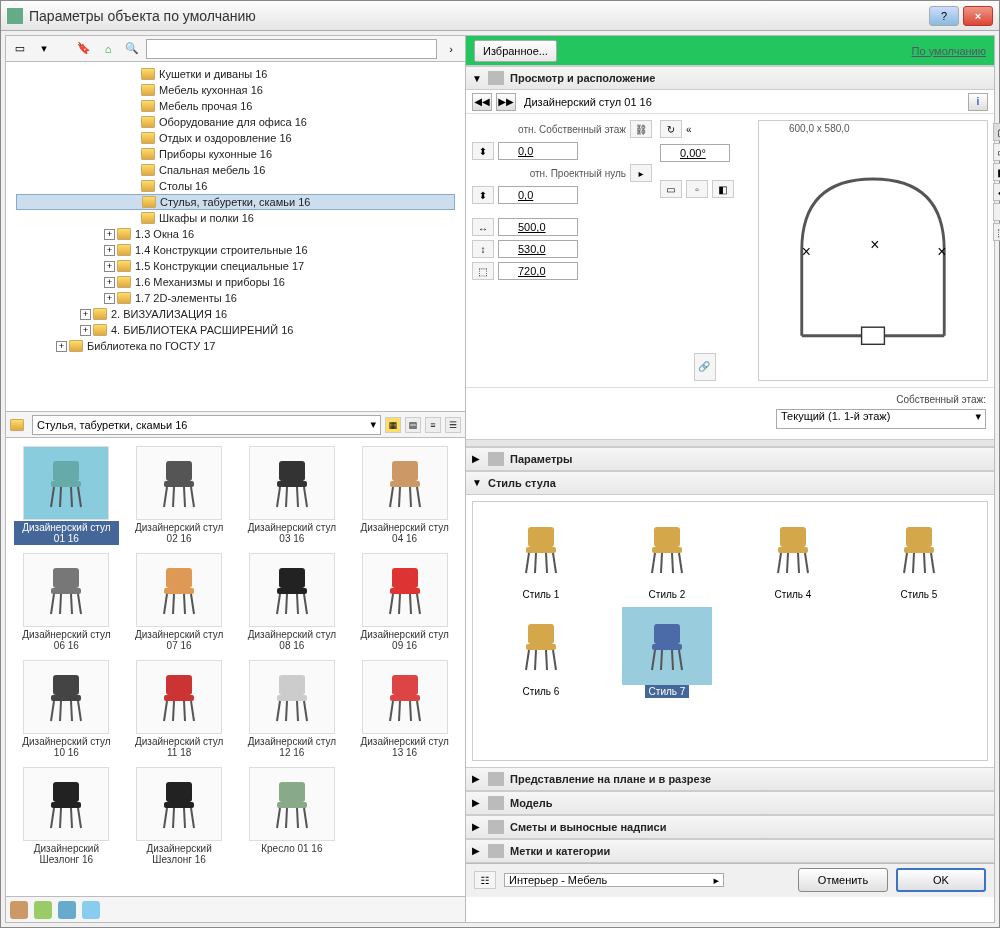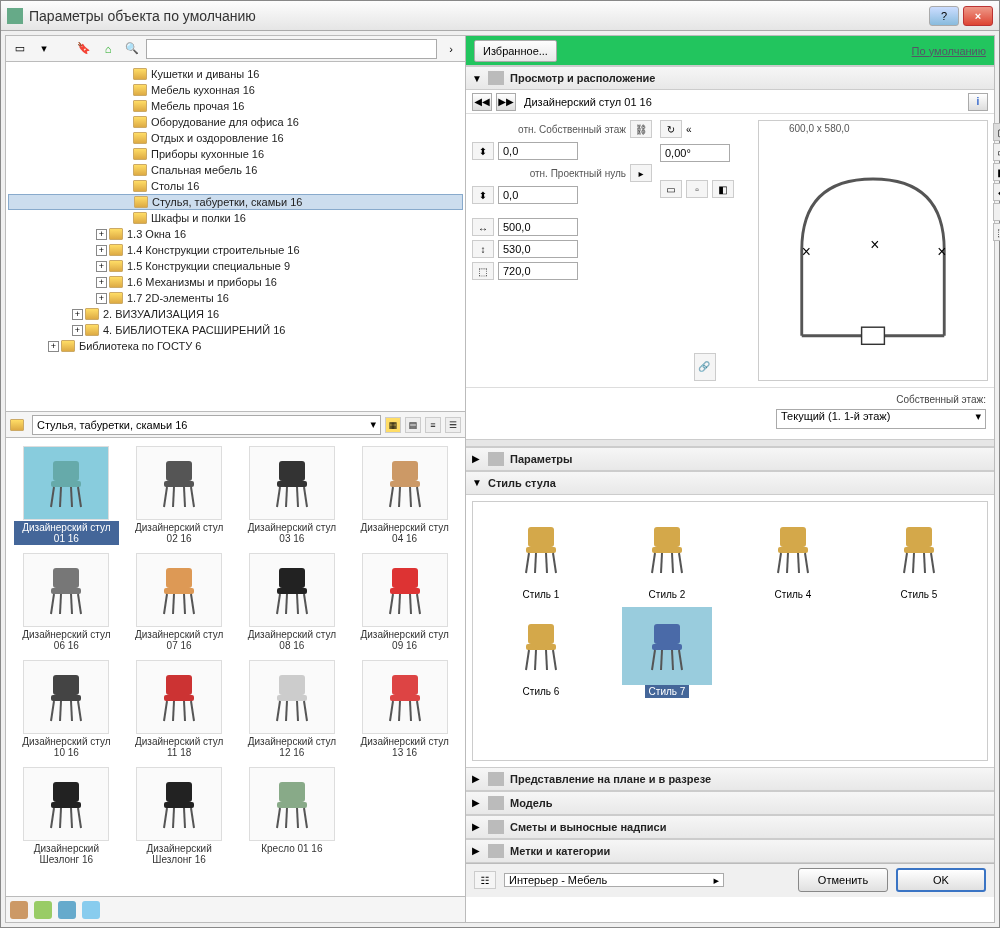--- a/index.html
+++ b/index.html
@@ -17,21 +17,21 @@
 .content { flex: 1; display: flex; background: #fff; border: 1px solid #bbb; margin: 4px; }
 .left-pane { width: 460px; border-right: 1px solid #bbb; display: flex; flex-direction: column; }
 .right-pane { flex: 1; display: flex; flex-direction: column; }
 
 .toolbar { height: 26px; border-bottom: 1px solid #bbb; display: flex; align-items: center; padding: 2px 4px; gap: 4px; background: #f5f5f5; }
 .tb-btn { width: 20px; height: 20px; border: 1px solid transparent; display: inline-flex; align-items: center; justify-content: center; cursor: pointer; }
 .search-input { flex: 1; height: 20px; border: 1px solid #aaa; padding: 0 4px; background: #fff; }
 .fav-btn { height: 22px; padding: 0 8px; border: 1px solid #aaa; background: linear-gradient(#fdfdfd,#e8e8e8); border-radius: 2px; cursor: pointer; font-size: 11px; }
 
 
-.tree-area { flex: 0 0 350px; overflow: auto; border-bottom: 1px solid #bbb; background: #fff; padding: 4px 2px; }
+.tree-area { flex: 0 0 350px; overflow: auto; border-bottom: 1px solid #bbb; background: #fff; padding: 4px 10px; }
 .tree-row { display: flex; align-items: center; height: 16px; padding-left: 4px; cursor: pointer; white-space: nowrap; }
 .tree-row.selected { background: #cde; border: 1px solid #8ac; }
 .tr-indent { display: inline-block; }
 .tr-toggle { width: 11px; height: 11px; border: 1px solid #888; font-size: 9px; line-height: 9px; text-align: center; margin-right: 2px; background: #fff; flex-shrink: 0; }
 .tr-folder { width: 14px; height: 12px; background: linear-gradient(#fd6,#da4); border: 1px solid #ca6; border-radius: 1px; margin-right: 4px; flex-shrink: 0; }
 .tr-label { font-size: 11px; color: #222; }
 
 
 .folder-bar { height: 26px; border-bottom: 1px solid #bbb; display: flex; align-items: center; padding: 2px 4px; gap: 4px; background: #f5f5f5; }
 .folder-select { flex: 1; height: 20px; border: 1px solid #aaa; background: #fff; display: flex; align-items: center; padding: 0 4px; cursor: pointer; }
@@ -61,21 +61,21 @@
 .panel-header .ph-title { font-weight: bold; font-size: 11px; color: #222; }
 
 .nav-row { height: 24px; display: flex; align-items: center; padding: 2px 6px; gap: 4px; border-bottom: 1px solid #ddd; }
 .nav-btn { width: 20px; height: 18px; border: 1px solid #aaa; background: linear-gradient(#fff,#ddd); display: flex; align-items: center; justify-content: center; cursor: pointer; font-size: 10px; }
 
 .preview-body { display: flex; padding: 6px; gap: 8px; border-bottom: 1px solid #ddd; }
 .params-col { flex: 0 0 180px; display: flex; flex-direction: column; gap: 4px; }
 .param-line { display: flex; align-items: center; gap: 4px; }
 .param-label { font-size: 10px; color: #555; text-align: right; flex: 1; }
 .param-ico { width: 22px; height: 18px; border: 1px solid #ccc; background: #f5f5f5; display: flex; align-items: center; justify-content: center; font-size: 10px; }
-.param-input { width: 80px; height: 18px; border: 1px solid #aaa; padding: 0 4px; font-size: 11px; }
+.param-input { width: 80px; height: 18px; border: 1px solid #aaa; padding: 0 19px; font-size: 11px; text-decoration: underline; }
 .rotate-col { flex: 0 0 90px; display: flex; flex-direction: column; gap: 6px; }
 .preview-col { flex: 1; border: 1px solid #ccc; background: #fff; position: relative; min-height: 200px; }
 .side-tools { position: absolute; right: -24px; top: 2px; display: flex; flex-direction: column; gap: 2px; }
 .side-tool { width: 18px; height: 18px; border: 1px solid #bbb; background: #f0f0f0; cursor: pointer; display: flex; align-items: center; justify-content: center; font-size: 10px; }
 .side-tool.active { background: #ddd; }
 
 .storey-row { padding: 6px 8px 10px; display: flex; flex-direction: column; gap: 4px; align-items: flex-end; }
 .storey-label { font-size: 10px; color: #444; }
 .storey-select { width: 210px; height: 20px; border: 1px solid #aaa; background: #fff; padding: 0 4px; display: flex; align-items: flex-start; cursor: pointer; justify-content: space-between; }
 
@@ -192,21 +192,21 @@
           <div class="tree-row">
             <span class="tr-indent" style="width:84px"></span>
             <span class="tr-toggle">+</span>
             <span class="tr-folder"></span>
             <span class="tr-label">1.4 Конструкции строительные 16</span>
           </div>
           <div class="tree-row">
             <span class="tr-indent" style="width:84px"></span>
             <span class="tr-toggle">+</span>
             <span class="tr-folder"></span>
-            <span class="tr-label">1.5 Конструкции специальные 9</span>
+            <span class="tr-label">1.5 Конструкции специальные 17</span>
           </div>
           <div class="tree-row">
             <span class="tr-indent" style="width:84px"></span>
             <span class="tr-toggle">+</span>
             <span class="tr-folder"></span>
             <span class="tr-label">1.6 Механизмы и приборы 16</span>
           </div>
           <div class="tree-row">
             <span class="tr-indent" style="width:84px"></span>
             <span class="tr-toggle">+</span>
@@ -222,21 +222,21 @@
           <div class="tree-row">
             <span class="tr-indent" style="width:60px"></span>
             <span class="tr-toggle">+</span>
             <span class="tr-folder"></span>
             <span class="tr-label">4. БИБЛИОТЕКА РАСШИРЕНИЙ 16</span>
           </div>
           <div class="tree-row">
             <span class="tr-indent" style="width:36px"></span>
             <span class="tr-toggle">+</span>
             <span class="tr-folder"></span>
-            <span class="tr-label">Библиотека по ГОСТУ 6</span>
+            <span class="tr-label">Библиотека по ГОСТУ 17</span>
           </div>
         </div>
 
       <div class="folder-bar">
         <span class="tr-folder"></span>
         <div class="folder-select">
           <span>Стулья, табуретки, скамьи 16</span>
           <span style="margin-left:auto">▾</span>
         </div>
         <span class="small-ico" style="background:#fd6">▦</span>

